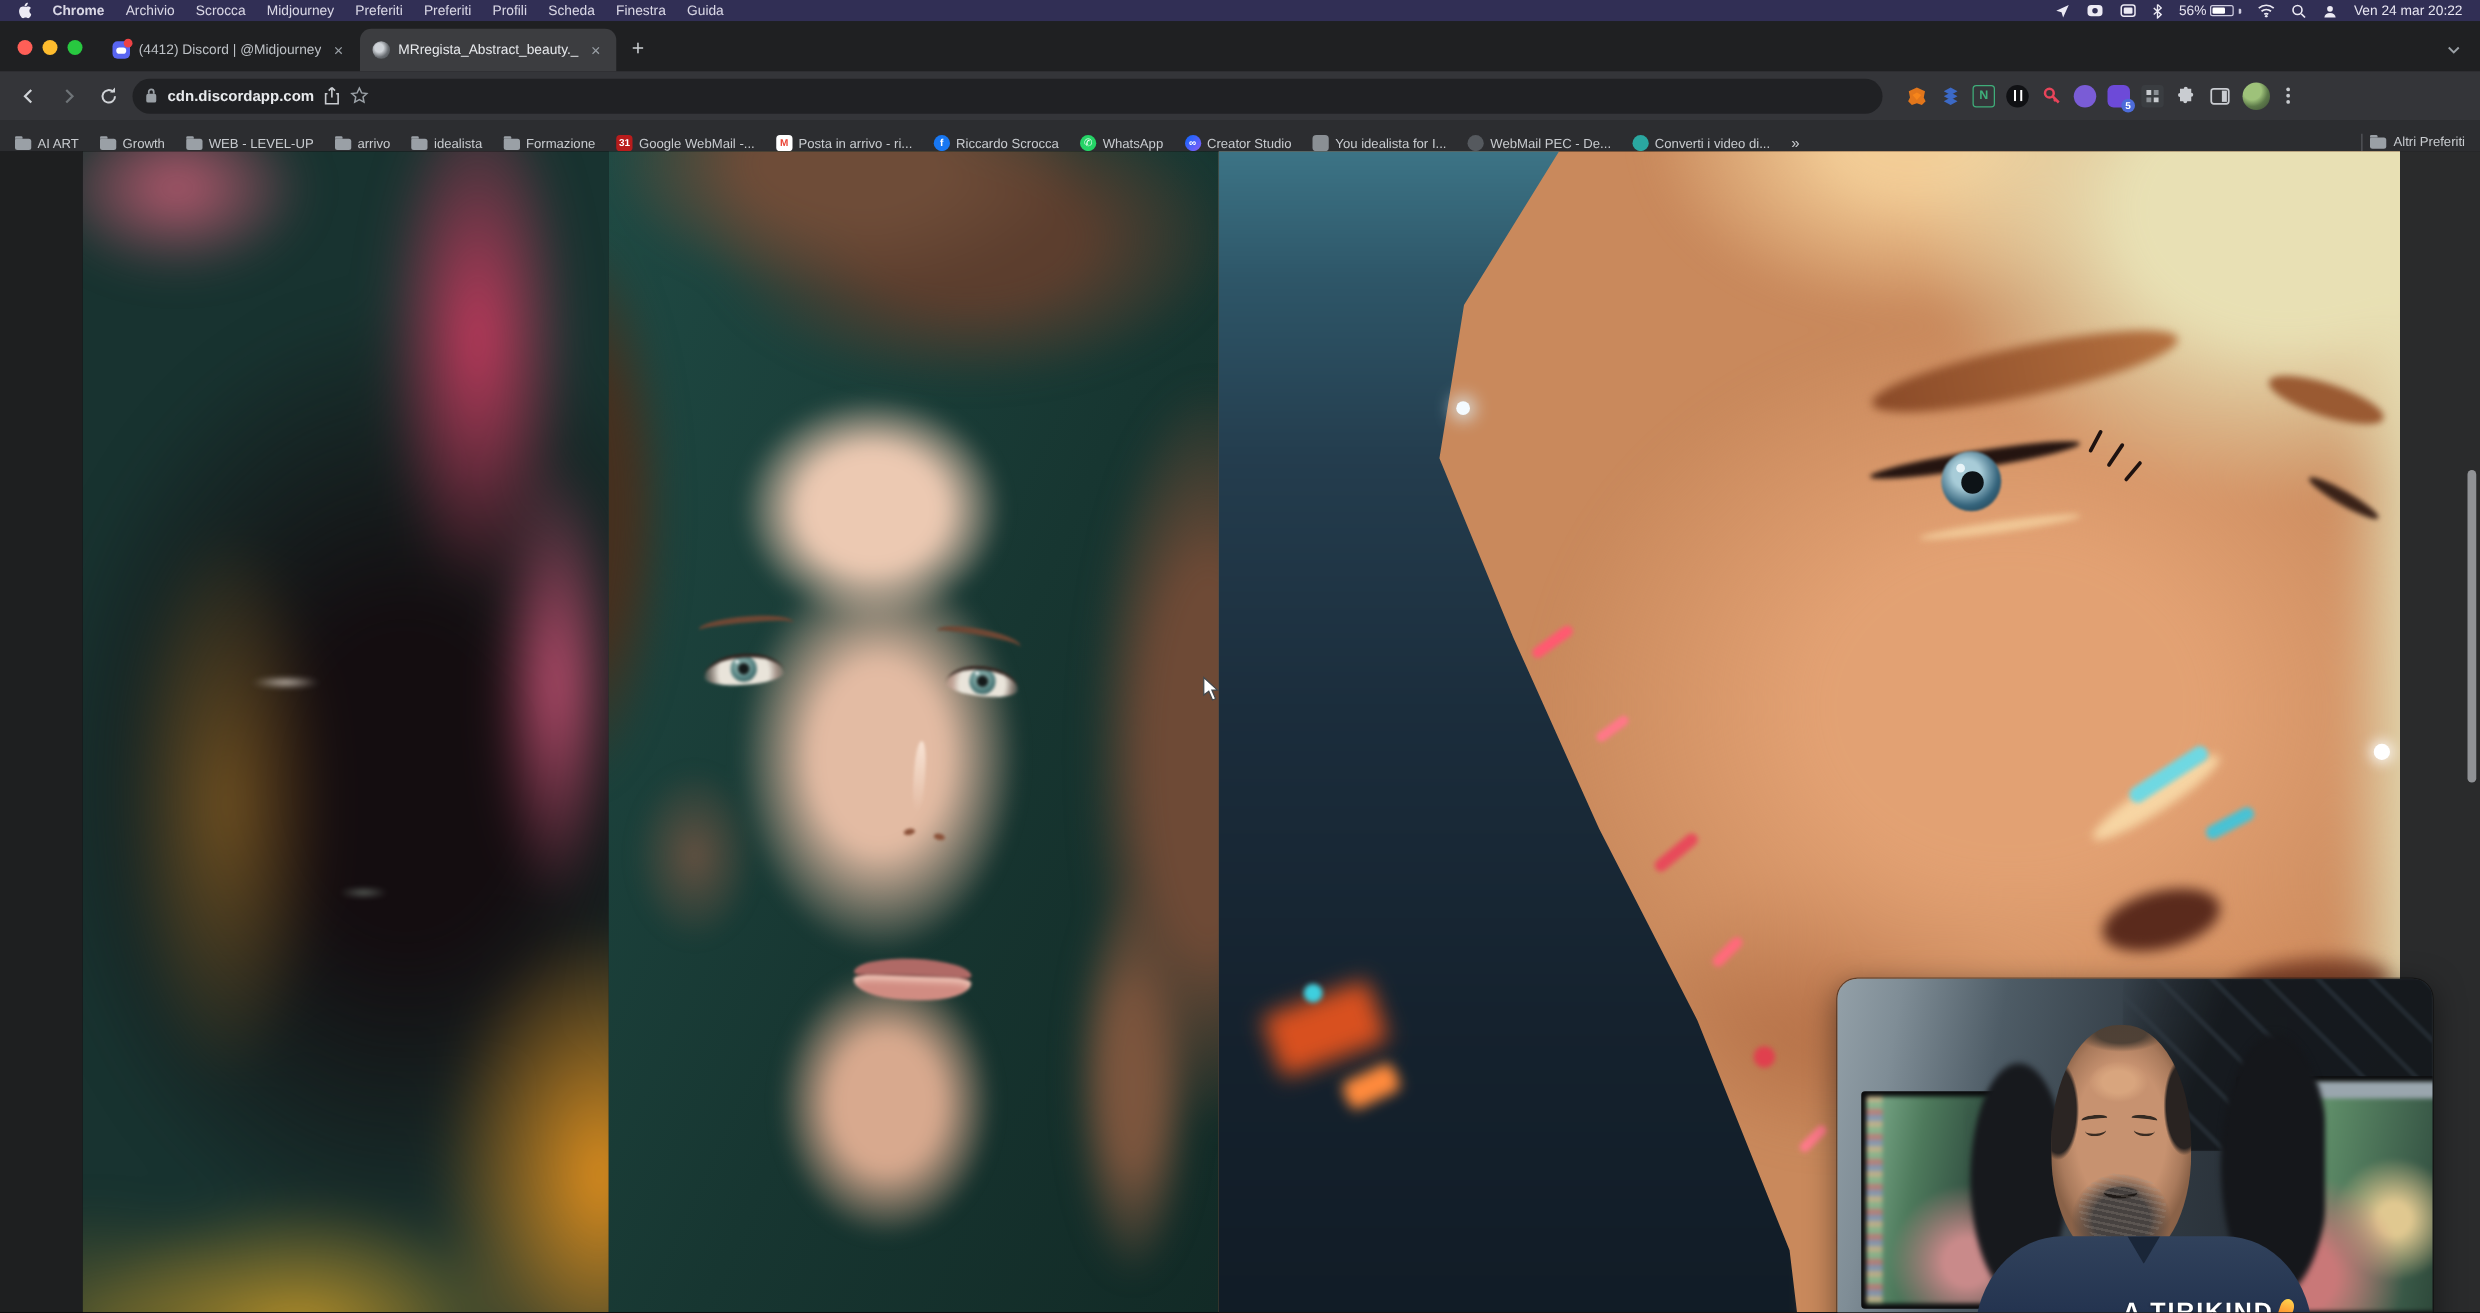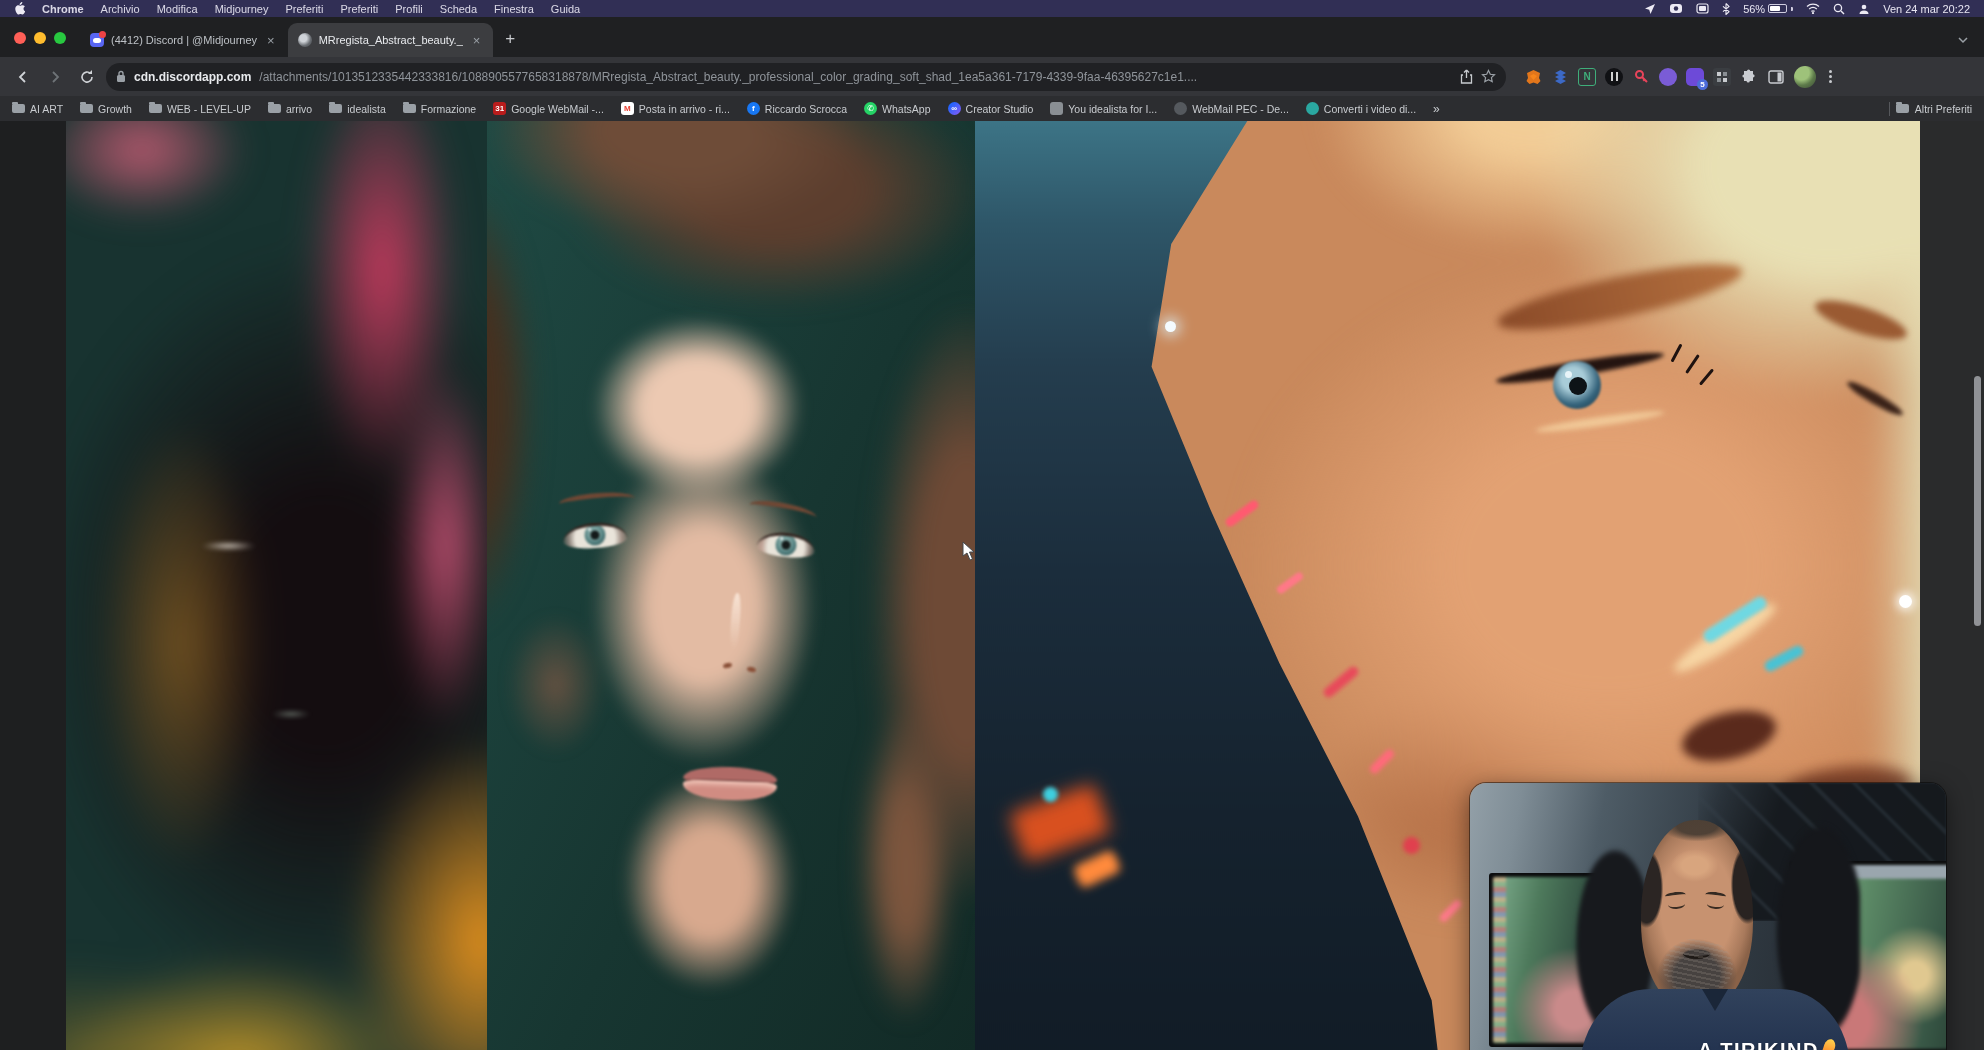--- a/index.html
+++ b/index.html
@@ -50,21 +50,21 @@
   .ext{width:18px;height:18px;border-radius:4px;position:relative;display:flex;align-items:center;justify-content:center;
        font-size:10px;font-weight:bold;color:#fff;}
   .badge{position:absolute;right:-4px;bottom:-4px;min-width:11px;height:11px;border-radius:6px;background:#4d6cd9;
          color:#fff;font-size:8px;font-weight:bold;display:flex;align-items:center;justify-content:center;padding:0 2px;}
   .avatar{width:22px;height:22px;border-radius:50%;background:radial-gradient(circle at 35% 30%, #9ec27a 0 35%, #5d7a4a 60%, #3c4a36 100%);}
   .kebab{display:flex;flex-direction:column;gap:2px;padding:0 4px;}
   .kebab i{width:3px;height:3px;border-radius:50%;background:#c8cbcf;}
 
   
   .bkbar{position:absolute;left:0;top:96px;width:100%;height:25px;background:#2c2d30;display:flex;
-         align-items:center;gap:17px;padding:0 12px;font-size:10.5px;color:#c8cbcf;}
+         align-items:flex-end;gap:17px;padding:0 12px;font-size:10.5px;color:#c8cbcf;}
   .bm{display:flex;align-items:center;gap:5px;white-space:nowrap;}
   .ic{width:13px;height:13px;border-radius:3px;display:flex;align-items:center;justify-content:center;
       font-size:8px;font-weight:bold;color:#fff;flex:0 0 auto;}
   .folder{width:13px;height:9px;background:#9aa0a6;border-radius:1px 2px 2px 2px;position:relative;}
   .folder::before{content:"";position:absolute;left:0;top:-2px;width:6px;height:2px;background:#9aa0a6;border-radius:1px 1px 0 0;}
   .ovf{color:#c8cbcf;font-size:12px;}
   .bdiv{width:1px;height:14px;background:#56585c;}
   .other{display:flex;align-items:center;gap:6px;margin-left:auto;}
 
   
@@ -176,21 +176,21 @@
 <div class="stage">
 
   <div class="menubar">
     <span class="apple">
       <svg width="11" height="13" viewBox="0 0 11 13">
           <path fill="#eceaf4" d="M7.6 2.1c.5-.6.8-1.4.7-2.1-.7 0-1.5.5-2 1.1-.4.5-.8 1.3-.7 2 .8.1 1.5-.4 2-1zm1.9 4.6c0-1.5 1.2-2.2 1.3-2.3-.7-1-1.8-1.2-2.2-1.2-.9-.1-1.8.5-2.3.5-.5 0-1.2-.5-2-.5-1 0-2 .6-2.5 1.5-1.1 1.9-.3 4.7.8 6.2.5.8 1.1 1.6 1.9 1.6.8 0 1.1-.5 2-.5s1.2.5 2 .5 1.4-.8 1.9-1.5c.6-.9.8-1.7.8-1.8 0 0-1.6-.6-1.7-2.5z"></path>
         </svg>
     </span>
     <span class="mi b">Chrome</span>
     <span class="mi">Archivio</span>
-    <span class="mi">Modifica</span>
+    <span class="mi">Scrocca</span>
     <span class="mi">Midjourney</span>
     <span class="mi">Preferiti</span>
     <span class="mi">Preferiti</span>
     <span class="mi">Profili</span>
     <span class="mi">Scheda</span>
     <span class="mi">Finestra</span>
     <span class="mi">Guida</span>
     <div class="mright">
       <span class="sic">
         <svg width="12" height="12" viewBox="0 0 12 12">
@@ -285,21 +285,20 @@
         </svg>
     </span>
     <div class="omnibox">
       <span class="boxic">
         <svg width="10" height="13" viewBox="0 0 10 13">
             <rect x="1" y="5" width="8" height="7" rx="1.5" fill="#9aa0a6"></rect>
             <path d="M3 5V3.5a2 2 0 0 1 4 0V5" fill="none" stroke="#9aa0a6" stroke-width="1.4"></path>
           </svg>
       </span>
       <span class="dom">cdn.discordapp.com</span>
-      <span class="path">/attachments/1013512335442333816/1088905577658318878/MRregista_Abstract_beauty._professional_color_grading_soft_shad_1ea5a361-7179-4339-9faa-46395627c1e1....</span>
       <span class="boxic">
         <svg width="13" height="15" viewBox="0 0 13 15">
             <path fill="none" stroke="#c8cbcf" stroke-width="1.3" d="M3 6H1.5v8h10V6H10"></path>
             <path fill="none" stroke="#c8cbcf" stroke-width="1.3" d="M6.5 9V1m0 0L4 3.5M6.5 1 9 3.5"></path>
           </svg>
       </span>
       <span class="boxic">
         <svg width="15" height="15" viewBox="0 0 15 15">
             <path fill="none" stroke="#9aa0a6" stroke-width="1.2" d="m7.5 1.5 1.8 3.8 4.2.5-3.1 2.8.8 4.1-3.7-2-3.7 2 .8-4.1L1.5 5.8l4.2-.5z"></path>
           </svg>

